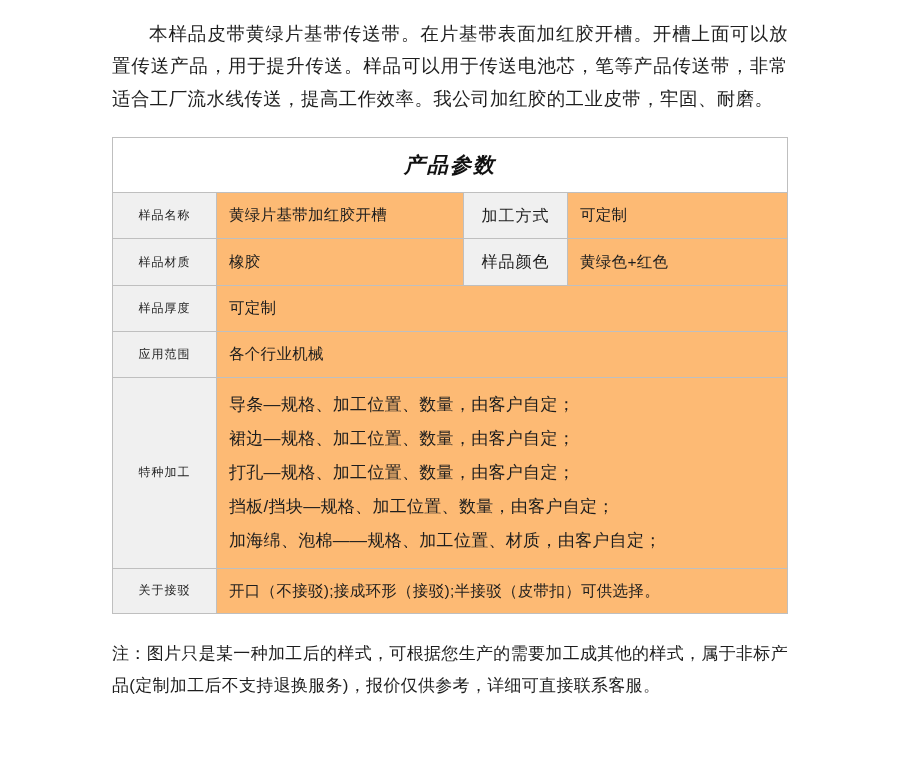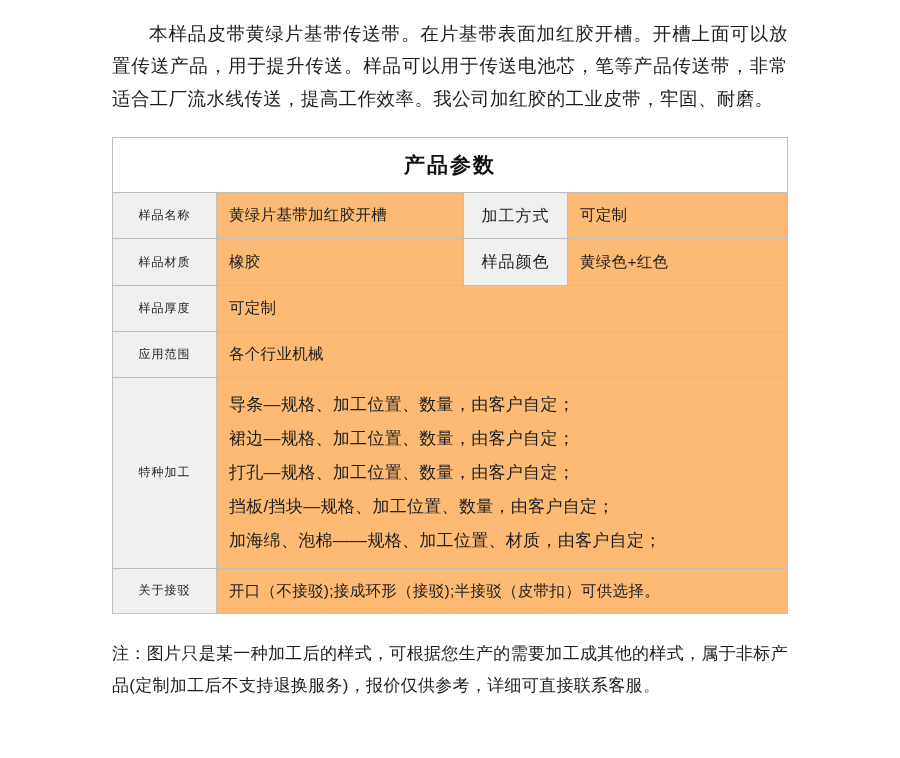--- a/index.html
+++ b/index.html
@@ -48,20 +48,21 @@
     line-height: 1.6;
   }
   td.title {
     text-align: center;
     font-size: 21px;
     font-weight: bold;
     letter-spacing: 2px;
     padding: 14px 10px;
     background: #ffffff;
     color: #111111;
+    font-style: italic;
   }
   td.label {
     background: #f0f0f0;
     text-align: center;
     width: 104px;
     font-size: 12px;
     letter-spacing: 1px;
     color: #1d1d1d;
   }
   td.value {

